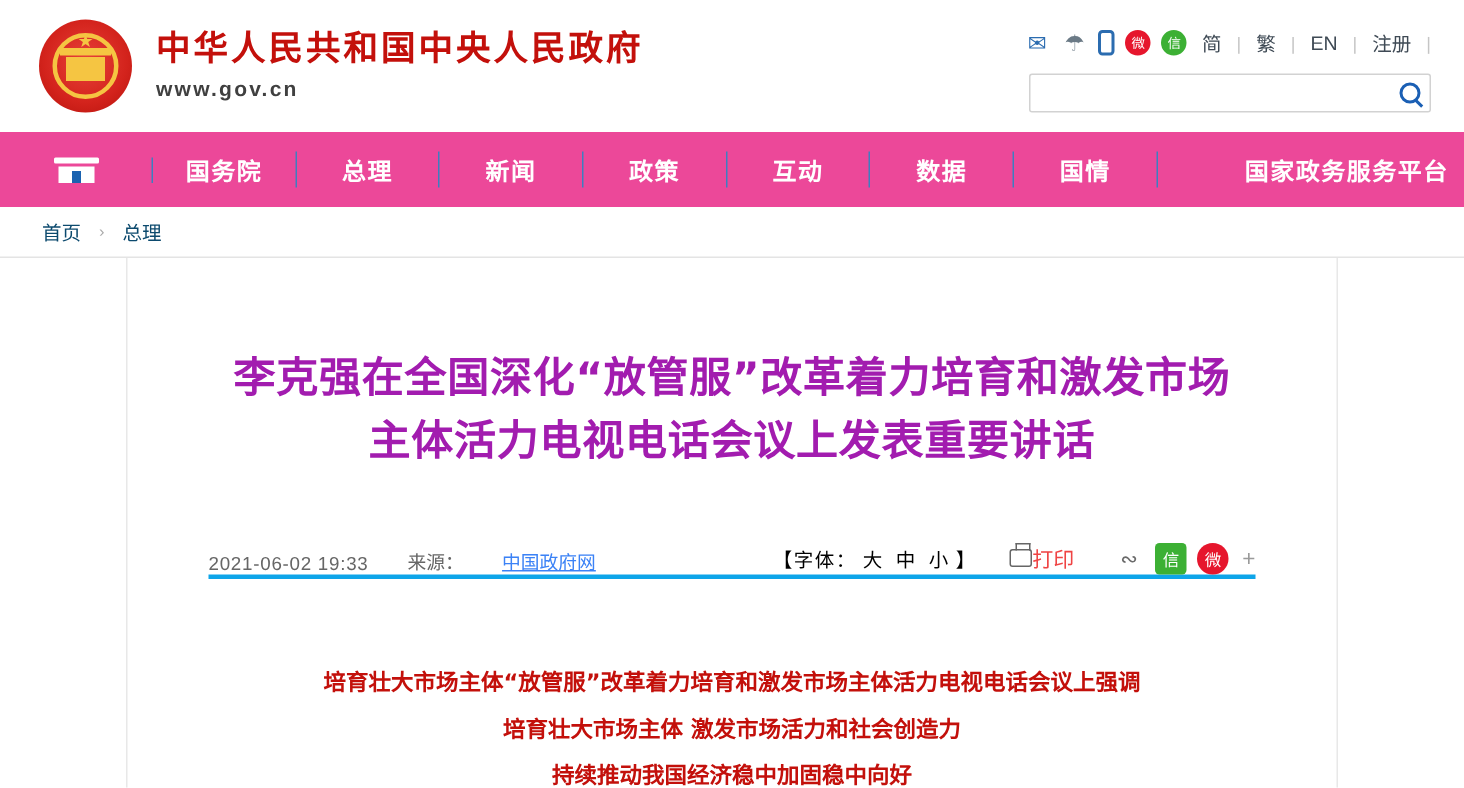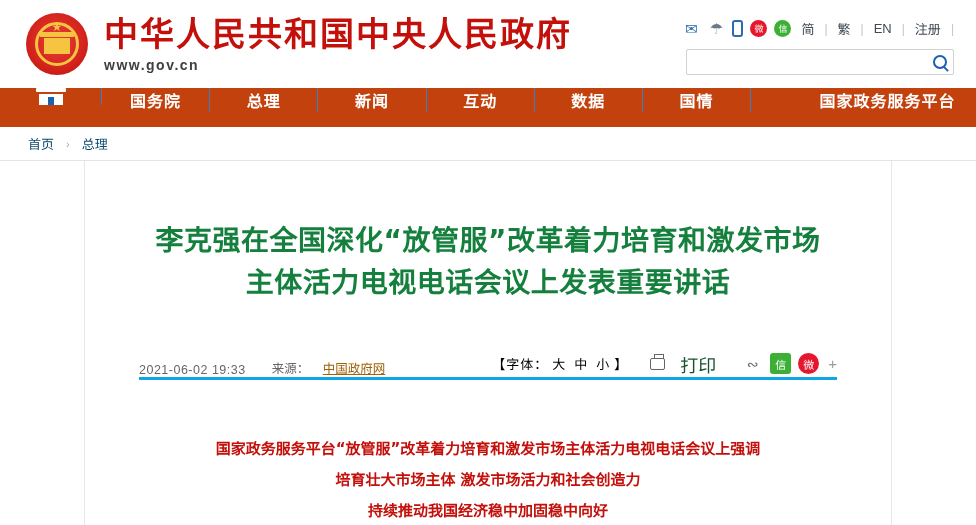--- a/index.html
+++ b/index.html
@@ -61,21 +61,21 @@
     line-height: 1;
   }
   .site-title-wrap {
     margin-left: 16px;
     display: flex;
     flex-direction: column;
     justify-content: center;
   }
   .site-title {
     color: #c3100b;
-    font-size: 34px;
+    font-size: 23px;
     font-weight: bold;
     letter-spacing: 2px;
     line-height: 1.12;
     font-family: "DejaVu Sans", "Liberation Sans", sans-serif;
   }
   .site-domain {
     color: #404040;
     font-size: 14px;
     letter-spacing: 1.5px;
     margin-top: 4px;
@@ -161,24 +161,24 @@
     content: "";
     position: absolute;
     right: -4px; bottom: -3px;
     width: 6px; height: 2px;
     background: #1a5fb4;
     transform: rotate(45deg);
   }
 
   
   .nav {
-    height: 39px;
-    background: #c2410c;
-    display: flex;
-    align-items: flex-start;
+    height: 50px;
+    background: #ec4899;
+    display: flex;
+    align-items: center;
   }
   .nav-home {
     width: 102px;
     display: flex;
     align-items: center;
     justify-content: center;
     border-right: 1px solid #3e7ec0;
   }
   .nav-home .gate-ico {
     width: 30px; height: 17px;
@@ -239,54 +239,54 @@
   .article {
     width: 808px;
     border-left: 1px solid #e8e8e8;
     border-right: 1px solid #e8e8e8;
     min-height: 403px;
     padding: 40px 54px 0 54px;
   }
   .article-title {
     font-size: 28px;
     line-height: 1.52;
-    color: #15803d;
+    color: #a21caf;
     text-align: center;
     font-weight: bold;
     font-family: "DejaVu Sans", "Liberation Sans", sans-serif;
     letter-spacing: 0.5px;
     padding: 0 4px;
   }
   .meta-row {
     margin-top: 46px;
     display: flex;
     align-items: flex-end;
     font-size: 12.5px;
     color: #666;
     border-bottom: 3px solid #0ea5e9;
   }
   .meta-date { letter-spacing: 0.5px; }
   .meta-source { margin-left: 26px; }
-  .meta-source .src-link { color: #a16207; margin-left: 10px; }
+  .meta-source .src-link { color: #3b82f6; margin-left: 22px; }
   .meta-right {
     margin-left: auto;
     display: flex;
     align-items: center;
     gap: 0;
     color: #555;
   }
   .font-size-ctl { font-size: 13px; color: #000000; letter-spacing: 1px; }
   .font-size-ctl .fs { margin: 0 4px; cursor: pointer; }
   .print-btn {
     margin-left: 22px;
     display: flex;
     align-items: center;
-    gap: 15px;
-    font-size: 18px;
-    color: #14532d;
+    gap: 0;
+    font-size: 14px;
+    color: #ef4444;
     cursor: pointer;
   }
   .printer {
     width: 15px; height: 12px;
     border: 1.5px solid #666;
     border-radius: 2px;
     position: relative;
   }
   .printer:before {
     content:"";
@@ -367,20 +367,21 @@
   <div class="nav-home">
     <div class="gate-ico">
       <div class="roof"></div>
         <div class="body"></div>
         <div class="door"></div>
     </div>
   </div>
   <div class="nav-item">国务院</div>
   <div class="nav-item">总理</div>
   <div class="nav-item">新闻</div>
+  <div class="nav-item">政策</div>
   <div class="nav-item">互动</div>
   <div class="nav-item">数据</div>
   <div class="nav-item">国情</div>
   <div class="nav-item wide">国家政务服务平台</div>
 </div>
 
 <div class="breadcrumb">
   <a href="#">首页</a>
   <span class="sep">›</span>
   <a href="#">总理</a>
@@ -411,20 +412,20 @@
         <span class="share-group">
           <span class="share-ico node">∾</span>
           <span class="share-ico wechat">信</span>
           <span class="share-ico weibo">微</span>
           <span class="share-plus">+</span>
         </span>
       </span>
     </div>
 
     <div class="summary">
-      <div>国家政务服务平台“放管服”改革着力培育和激发市场主体活力电视电话会议上强调</div>
+      <div>培育壮大市场主体“放管服”改革着力培育和激发市场主体活力电视电话会议上强调</div>
       <div>培育壮大市场主体  激发市场活力和社会创造力</div>
       <div>持续推动我国经济稳中加固稳中向好</div>
 
     </div>
 
   </div>
 </div>
 
 </body></html>

